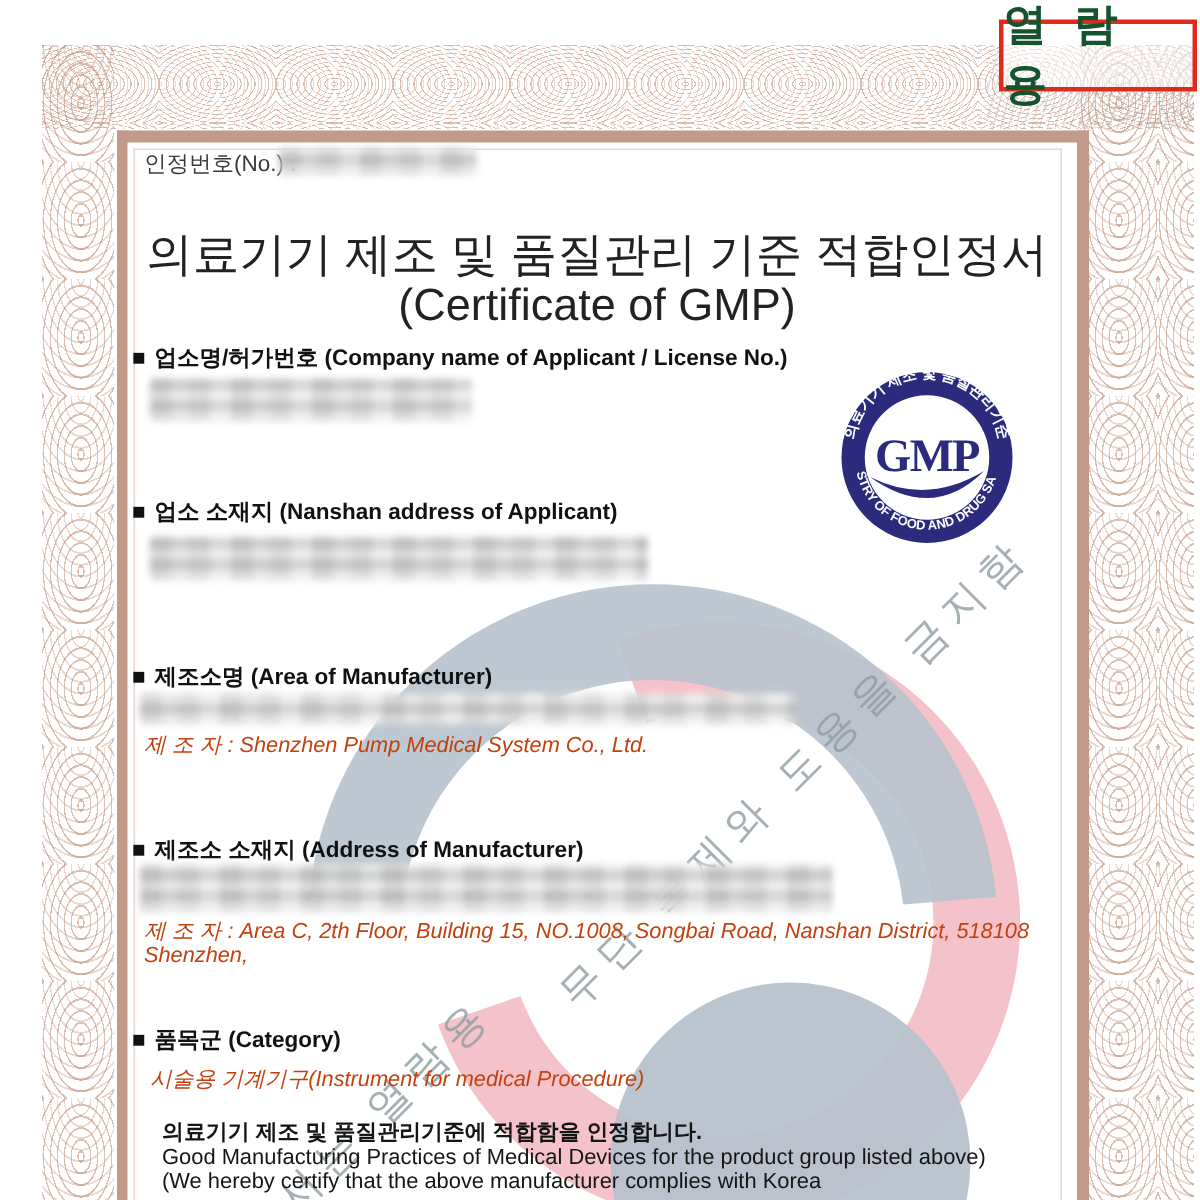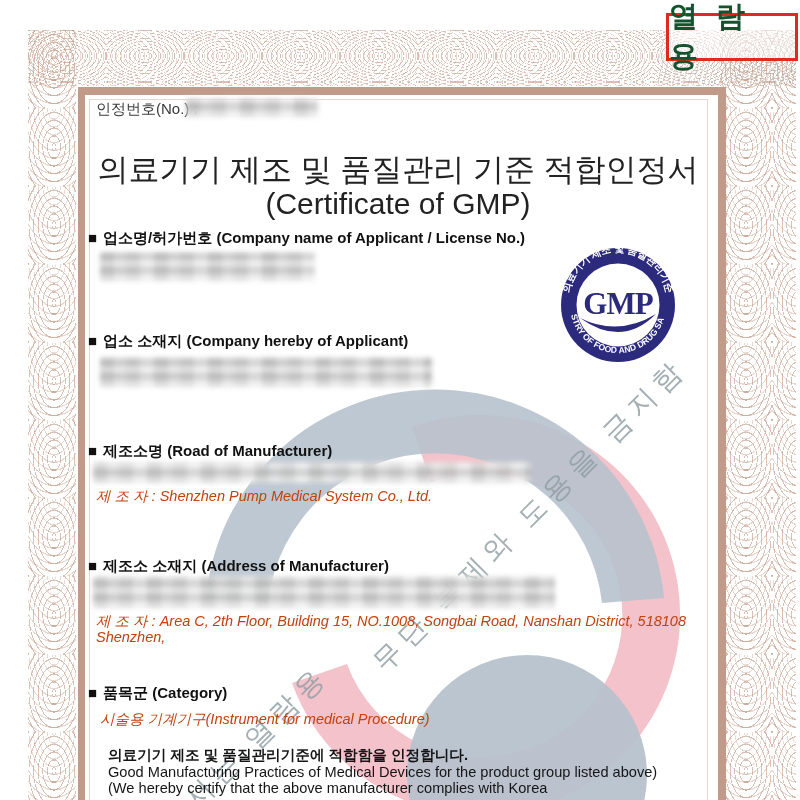--- a/index.html
+++ b/index.html
@@ -117,26 +117,26 @@
     <textPath href="#seal-arc-top" startOffset="50%">의료기기 제조 및 품질관리기준</textPath>
   </text>
   <text font-size="8.6" font-weight="bold" fill="#ffffff" text-anchor="middle">
     <textPath href="#seal-arc-bottom" startOffset="50%">MINISTRY OF FOOD AND DRUG SAFETY</textPath>
   </text>
   <text class="gmp" x="60" y="69" font-size="31" font-weight="bold" fill="#2b2a7d" text-anchor="middle" letter-spacing="-1">GMP</text>
   <path d="M 22,73 Q 60,92 98,69 Q 64,103 22,73 Z" fill="#2b2a7d"></path>
 </svg>
 
 <div class="abs sec-head" style="left:88px;top:332px;">
-  <span class="bullet">■</span><span>업소 소재지 (Company hereby of Applicant)</span>
+  <span class="bullet">■</span><span>업소 소재지 (Nanshan address of Applicant)</span>
 </div>
 <div class="blur" style="left:100px;top:357px;width:332px;height:30px;"></div>
 
 <div class="abs sec-head" style="left:88px;top:442px;">
-  <span class="bullet">■</span><span>제조소명 (Road of Manufacturer)</span>
+  <span class="bullet">■</span><span>제조소명 (Area of Manufacturer)</span>
 </div>
 <div class="blur" style="left:93px;top:462px;width:438px;height:21px;"></div>
 <div class="abs val" style="left:96px;top:487px;">제 조 자 : Shenzhen Pump Medical System Co., Ltd.</div>
 
 <div class="abs sec-head" style="left:88px;top:557px;">
   <span class="bullet">■</span><span>제조소 소재지 (Address of Manufacturer)</span>
 </div>
 <div class="blur" style="left:93px;top:576px;width:462px;height:32px;"></div>
 <div class="abs val" style="left:96px;top:613px;width:620px;line-height:16px;">
   <div>제 조 자 : Area C, 2th Floor, Building 15, NO.1008, Songbai Road, Nanshan District, 518108 Shenzhen,</div>

